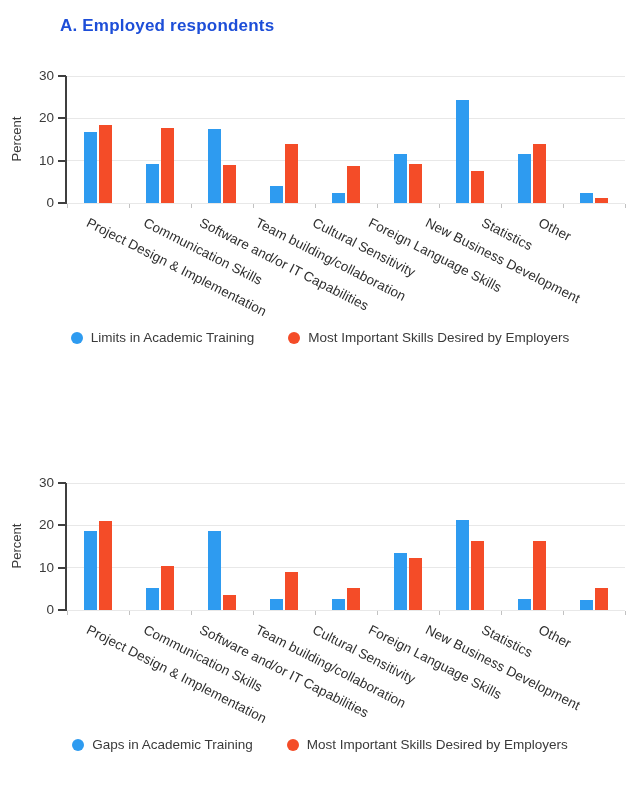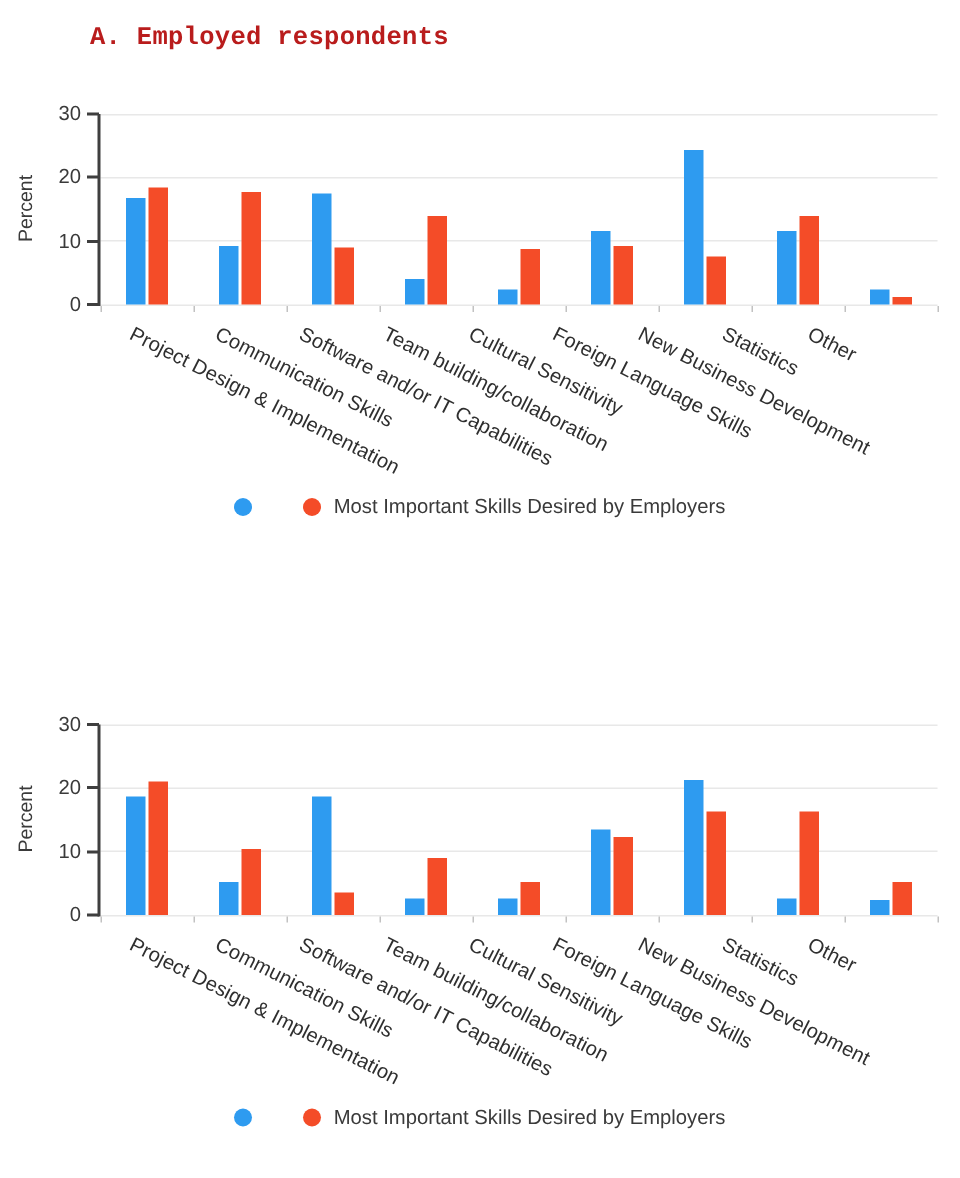--- a/index.html
+++ b/index.html
@@ -43,21 +43,21 @@
   .legend-item { display: flex; align-items: center; gap: 8px; }
   .legend-swatch { width: 12px; height: 12px; border-radius: 50%; flex: 0 0 auto; }
   .legend-label { font-size: 13.5px; color: #3a3a3a; }
 </style>
 </head>
 <body>
 
 <main>
 
   <section class="chart" id="chart-0">
-    <h2 class="chart-title" style="color: #b91c1c; font-family: Liberation Mono, monospace;">A. Employed respondents</h2>
+    <h2 class="chart-title" style="color: #1d4ed8;">A. Employed respondents</h2>
     <div class="ylabel">Percent</div>
     <div class="plot">
         <div class="gridline" style="top: 126.5px;"></div>
         <div class="axis-tick" style="top: 126px;"></div>
         <div class="gridline" style="top: 84.1667px;"></div>
         <div class="axis-tick" style="top: 83.6667px;"></div>
         <div class="gridline" style="top: 41.8333px;"></div>
         <div class="axis-tick" style="top: 41.3333px;"></div>
         <div class="gridline" style="top: -0.5px;"></div>
         <div class="axis-tick" style="top: -1px;"></div>
@@ -87,20 +87,21 @@
         <div class="bar" style="left: 389px; top: 24px; height: 103px; background: rgb(46, 155, 240);"></div>
         <div class="bar" style="left: 404px; top: 95px; height: 32px; background: rgb(244, 76, 40);"></div>
         <div class="bar" style="left: 451px; top: 78px; height: 49px; background: rgb(46, 155, 240);"></div>
         <div class="bar" style="left: 466px; top: 68px; height: 59px; background: rgb(244, 76, 40);"></div>
         <div class="bar" style="left: 513px; top: 117px; height: 10px; background: rgb(46, 155, 240);"></div>
         <div class="bar" style="left: 528px; top: 122px; height: 5px; background: rgb(244, 76, 40);"></div>
       </div>
     <div class="legend">
         <div class="legend-item">
           <div class="legend-swatch" style="background: rgb(46, 155, 240);"></div>
+          <div class="legend-label">Limits in Academic Training</div>
         </div>
         <div class="legend-item">
           <div class="legend-swatch" style="background: rgb(244, 76, 40);"></div>
           <div class="legend-label">Most Important Skills Desired by Employers</div>
         </div>
       </div>
   <div class="ytick-label" style="top: 195px;">0</div>
       <div class="ytick-label" style="top: 152.667px;">10</div>
       <div class="ytick-label" style="top: 110.333px;">20</div>
       <div class="ytick-label" style="top: 68px;">30</div>
@@ -152,20 +153,21 @@
         <div class="bar" style="left: 389px; top: 37px; height: 90px; background: rgb(46, 155, 240);"></div>
         <div class="bar" style="left: 404px; top: 58px; height: 69px; background: rgb(244, 76, 40);"></div>
         <div class="bar" style="left: 451px; top: 116px; height: 11px; background: rgb(46, 155, 240);"></div>
         <div class="bar" style="left: 466px; top: 58px; height: 69px; background: rgb(244, 76, 40);"></div>
         <div class="bar" style="left: 513px; top: 117px; height: 10px; background: rgb(46, 155, 240);"></div>
         <div class="bar" style="left: 528px; top: 105px; height: 22px; background: rgb(244, 76, 40);"></div>
       </div>
     <div class="legend">
         <div class="legend-item">
           <div class="legend-swatch" style="background: rgb(46, 155, 240);"></div>
+          <div class="legend-label">Gaps in Academic Training</div>
         </div>
         <div class="legend-item">
           <div class="legend-swatch" style="background: rgb(244, 76, 40);"></div>
           <div class="legend-label">Most Important Skills Desired by Employers</div>
         </div>
       </div>
   <div class="ytick-label" style="top: 195px;">0</div>
       <div class="ytick-label" style="top: 152.667px;">10</div>
       <div class="ytick-label" style="top: 110.333px;">20</div>
       <div class="ytick-label" style="top: 68px;">30</div>

